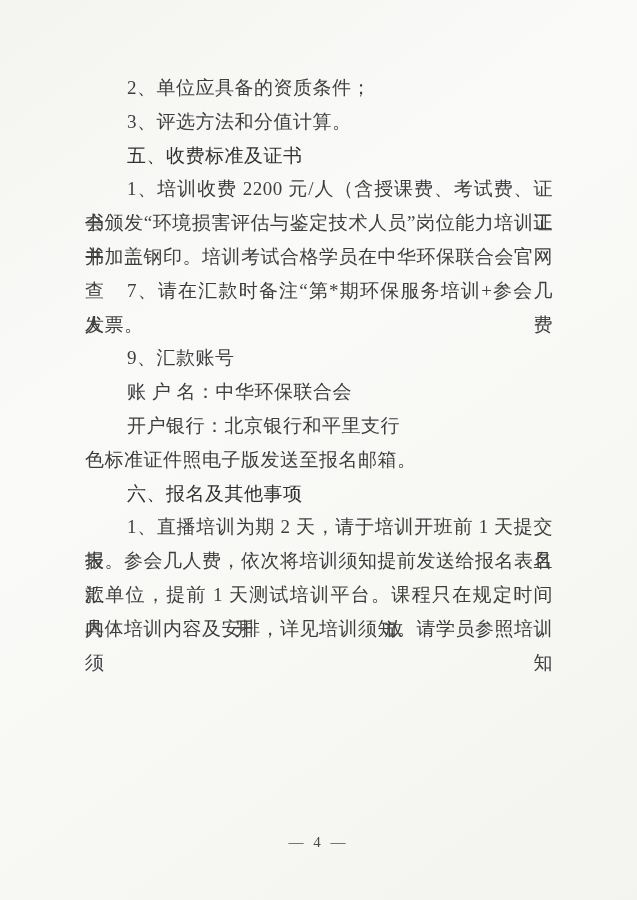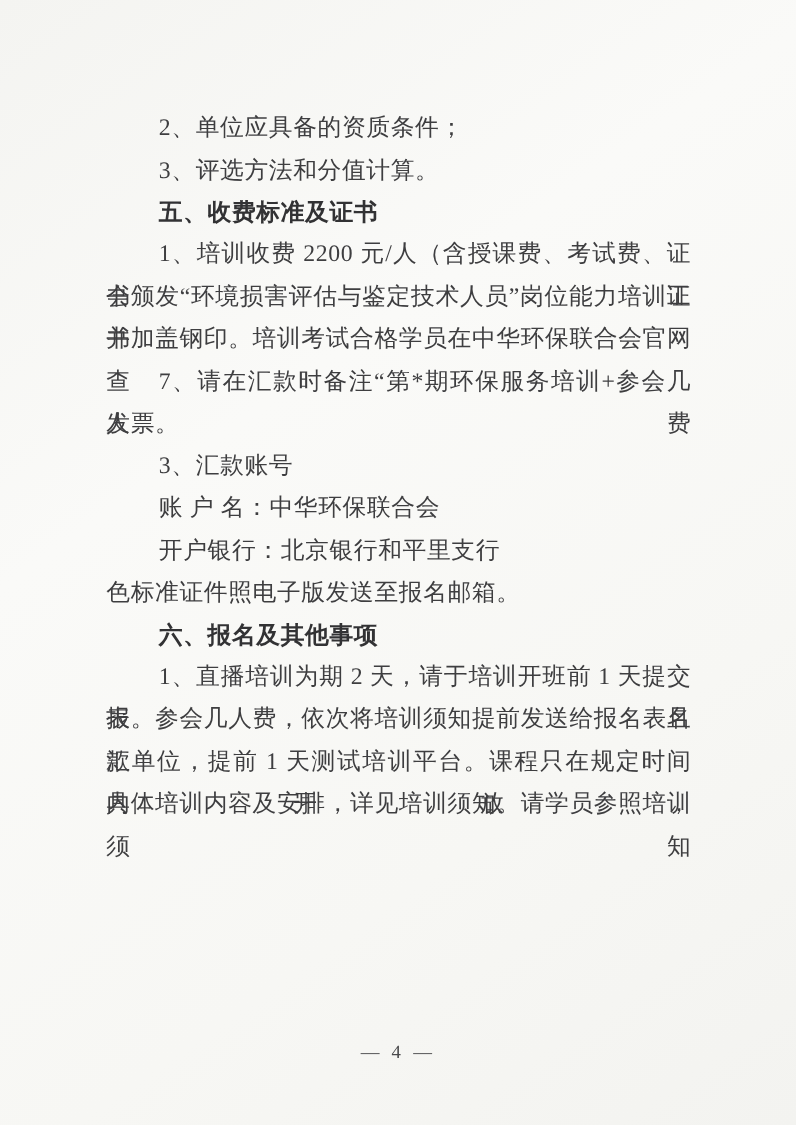--- a/index.html
+++ b/index.html
@@ -12,21 +12,21 @@
     width: 637px;
     height: 900px;
     margin: 0 auto;
     overflow: hidden;
     background: linear-gradient(145deg, #f4f4f1 0%, #fafaf8 35%, #f7f7f4 70%, #f3f3f0 100%);
     font-family: "Liberation Serif", "DejaVu Serif", serif;
   }
   .doc-body {
     position: absolute;
     left: 85px;
-    top: 86px;
+    top: 71px;
     width: 468px;
   }
   .line {
     font-size: 19px;
     line-height: 33.8px;
     height: 33.8px;
     color: #3e3e40;
     letter-spacing: 0.5px;
     text-align: justify;
     text-align-last: left;
@@ -34,21 +34,21 @@
     overflow: visible;
   }
   .line.fill {
     white-space: normal;
     text-align-last: justify;
   }
   .line.indent {
     text-indent: 42px;
   }
   .line.bold {
-    font-weight: 700;
+    font-weight: 400;
     color: #323234;
   }
   .footer {
     position: absolute;
     top: 834px;
     left: 0;
     width: 100%;
     text-align: center;
     font-size: 15px;
     letter-spacing: 3px;
@@ -62,21 +62,21 @@
   <div class="doc-body">
 
   <div class="line indent">2、单位应具备的资质条件；</div>
       <div class="line indent">3、评选方法和分值计算。</div>
       <div class="line indent bold">五、收费标准及证书</div>
       <div class="line indent fill">1、培训收费 2200 元/人（含授课费、考试费、证书工</div>
       <div class="line fill">会颁发“环境损害评估与鉴定技术人员”岗位能力培训证书</div>
       <div class="line fill">并加盖钢印。培训考试合格学员在中华环保联合会官网查</div>
       <div class="line indent fill">7、请在汇款时备注“第*期环保服务培训+参会几人费</div>
       <div class="line">发票。</div>
-      <div class="line indent">3、汇款账号</div>
+      <div class="line indent">9、汇款账号</div>
       <div class="line indent">账 户 名：中华环保联合会</div>
       <div class="line indent">开户银行：北京银行和平里支行</div>
       <div class="line">色标准证件照电子版发送至报名邮箱。</div>
       <div class="line indent bold">六、报名及其他事项</div>
       <div class="line indent fill">1、直播培训为期 2 天，请于培训开班前 1 天提交报名</div>
       <div class="line fill">表。参会几人费，依次将培训须知提前发送给报名表且汇</div>
       <div class="line fill">款单位，提前 1 天测试培训平台。课程只在规定时间内开放，</div>
       <div class="line fill">具体培训内容及安排，详见培训须知。请学员参照培训须知</div>
     </div>
   <div class="footer">— 4 —</div>

